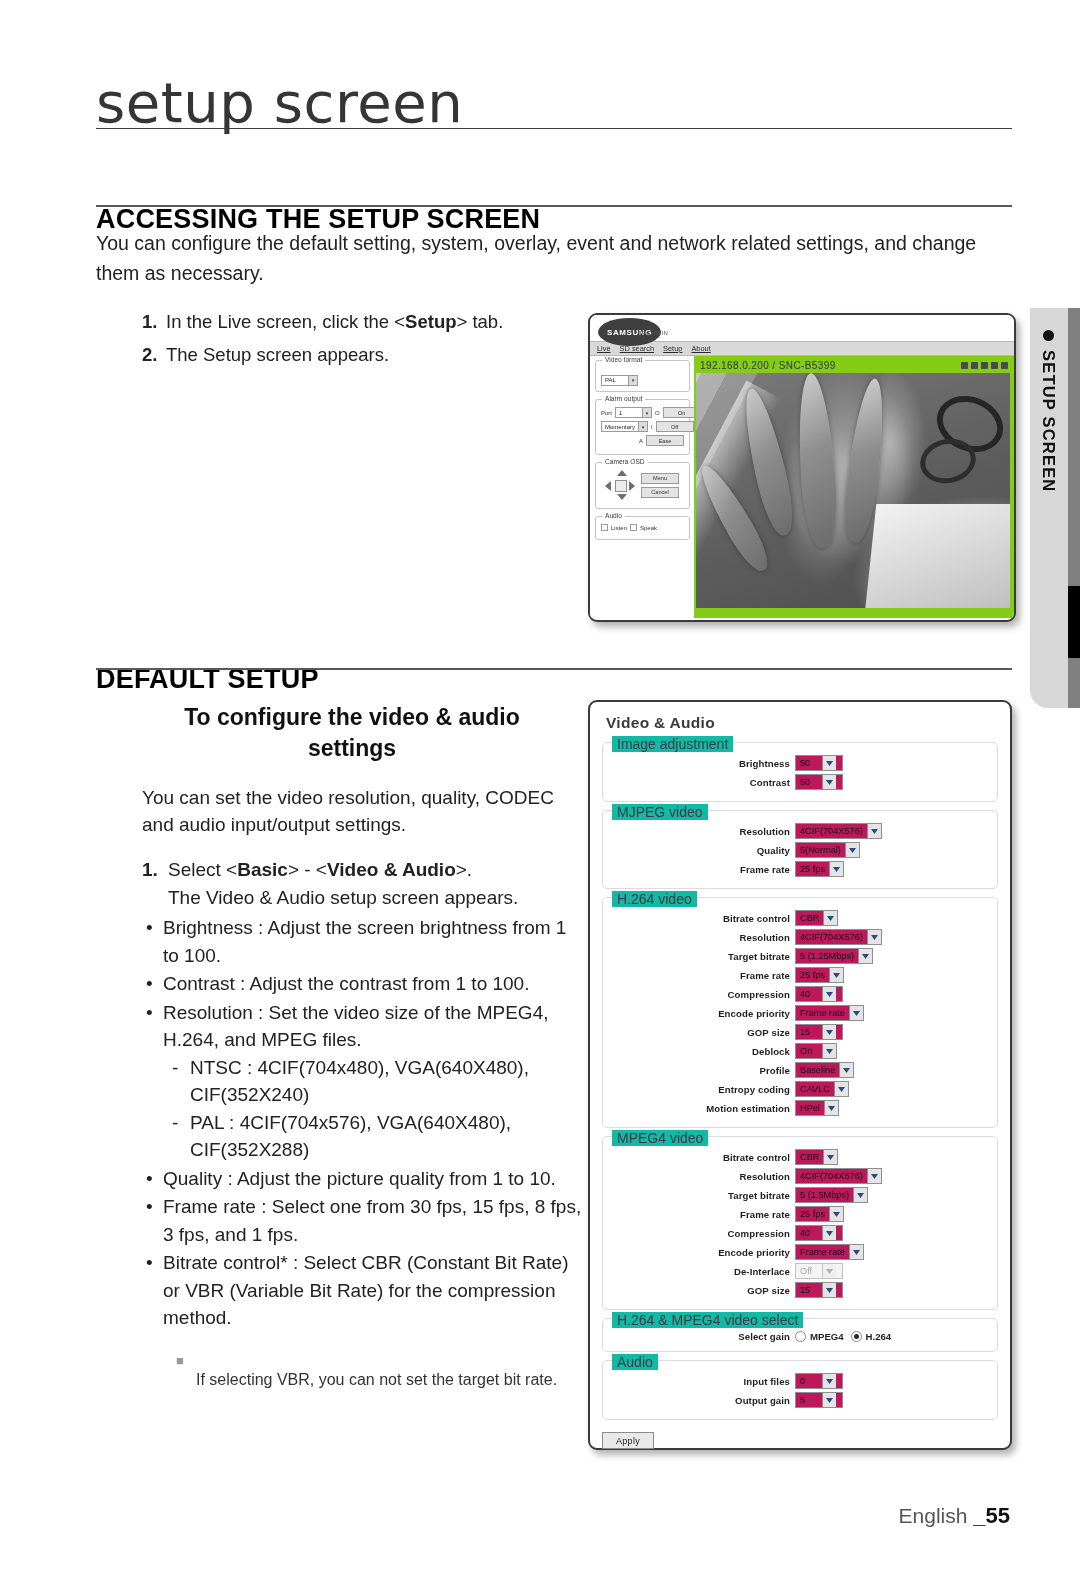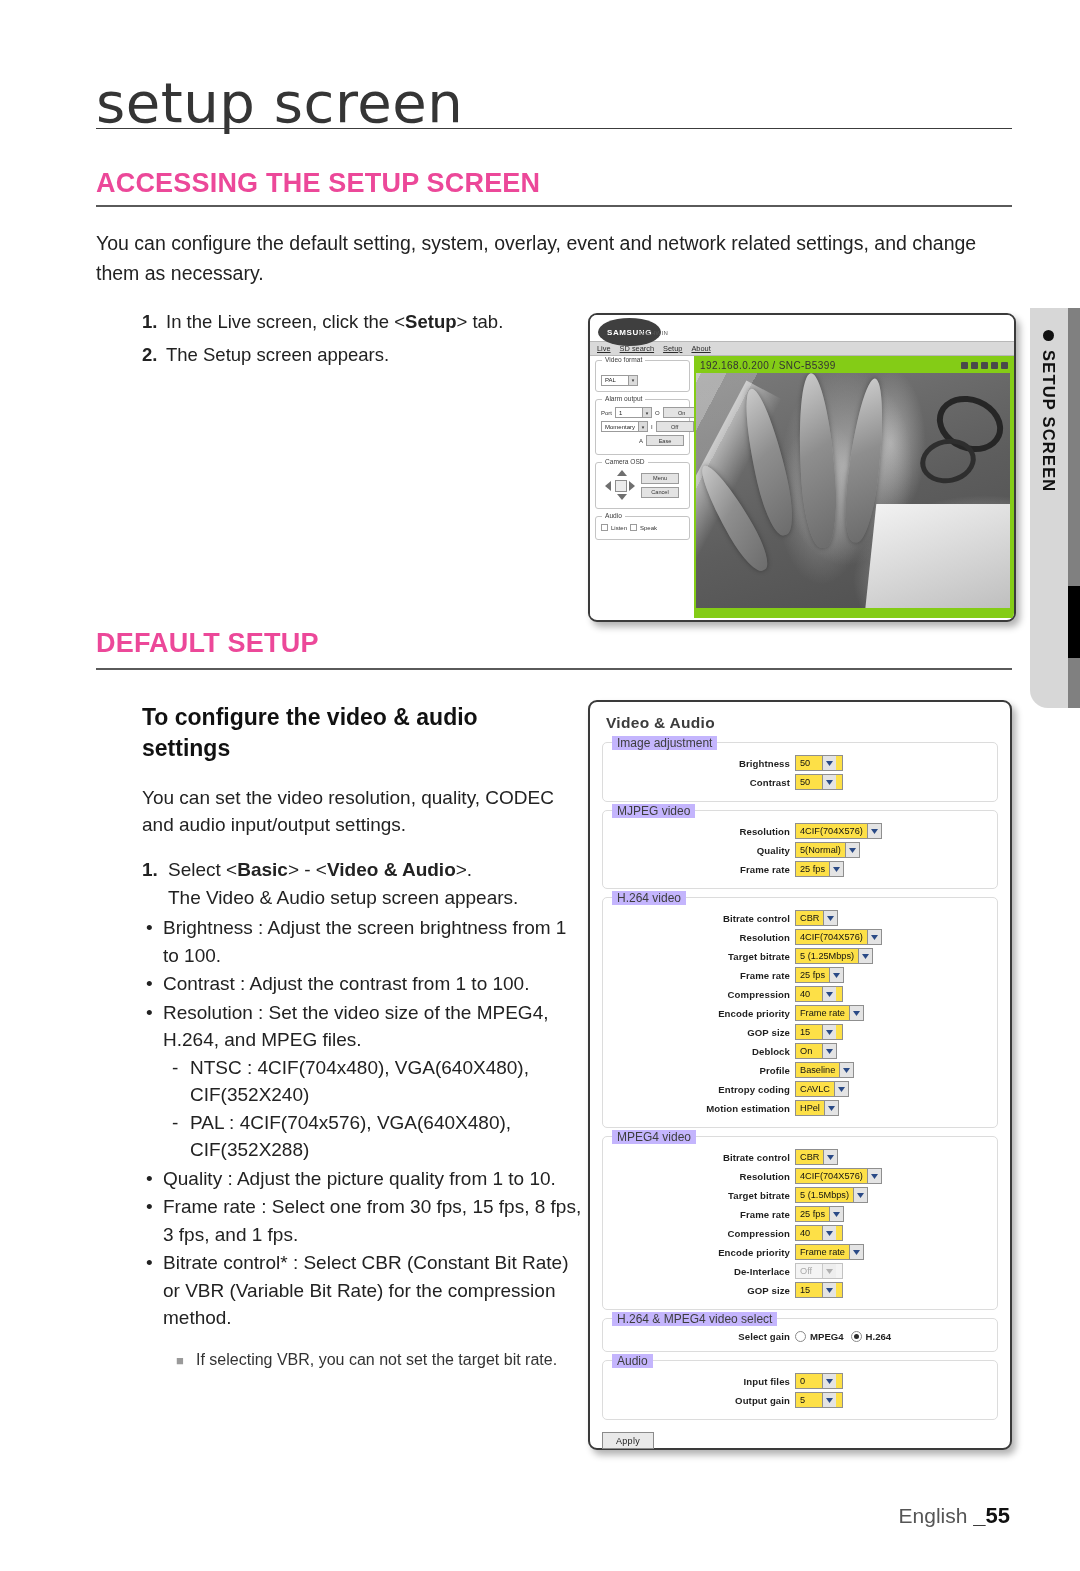--- a/index.html
+++ b/index.html
@@ -22,42 +22,43 @@
     transform:scaleX(1.02);transform-origin:left top;
     opacity:.95;
   }
   .runhead-rule{
     position:absolute;left:96px;top:128px;width:916px;height:1px;background:#3c3c3c;
   }
 
   
   .h1{
     position:absolute;font-size:27px;font-weight:bold;letter-spacing:.2px;
-    color:#ec4899;
+    color:#000000;
+    margin-top:36px;
   }
   .h1-rule{position:absolute;height:2px;background:#5a5a5a;}
 
   
   .intro{
     position:absolute;left:96px;top:228px;width:900px;
     font-size:19.5px;line-height:30px;color:#222;
   }
   .steps{
     position:absolute;left:142px;top:305px;width:440px;
     font-size:18.5px;line-height:33px;color:#222;
   }
   .steps .num{font-weight:bold;display:inline-block;width:24px;}
   .steps .row{display:flex;}
   .steps .row .bodytxt{flex:1;}
   b.kw{font-weight:bold;}
 
   
   .sub-h{
     position:absolute;left:142px;top:702px;width:420px;
-    font-size:23px;font-weight:bold;line-height:31px;color:#111;
+    font-size:23px;font-weight:bold;line-height:31px;color:#111;text-align:center;
   }
   .sub-p{
     position:absolute;left:142px;top:784px;width:430px;
     font-size:19px;line-height:27px;color:#222;
   }
   .list{
     position:absolute;left:142px;top:856px;width:440px;
     font-size:19px;line-height:27.5px;color:#222;
   }
   .list .li-num{display:flex;margin-top:0px;}
@@ -74,21 +75,21 @@
   .dash{display:flex;margin-left:30px;}
   .dash .dch{width:18px;flex:none;}
   .dash .dtxt{flex:1;}
   .note{
     display:flex;margin-top:16px;margin-left:34px;
     font-size:16px;line-height:23px;color:#333;
   }
   .note .sq{
     width:20px;flex:none;color:#9a9a9a;font-size:13px;line-height:25px;
   }
-  .note .ntxt{flex:1;}
+  .note .ntxt{flex:1;margin-top:20px;}
 
   
   .footer{
     position:absolute;right:70px;bottom:42px;
     font-size:21px;color:#555;
   }
   .footer b{color:#111;font-weight:bold;font-size:22px;}
 
   
   .tabwrap{position:absolute;right:0px;top:308px;width:50px;height:400px;}
@@ -232,35 +233,35 @@
   }
   .va-title{
     font-size:15.5px;font-weight:bold;color:#3c3c3c;letter-spacing:.3px;
     margin:2px 0 10px 4px;
   }
   .grp{
     position:relative;border:1px solid #dcdcdc;border-radius:5px;
     margin-bottom:8px;padding:12px 10px 8px 10px;
   }
   .grp > .glegend{
-    position:absolute;top:-7px;left:9px;background:#c4b5fd;padding:0 5px;
-    font-size:12px;color:#3d3d3d;white-space:nowrap;
+    position:absolute;top:-7px;left:9px;background:#14b8a6;padding:0 5px;
+    font-size:14px;color:#3d3d3d;white-space:nowrap;
   }
   .frow{
     display:flex;align-items:center;justify-content:flex-start;
     margin-bottom:3px;
   }
   .flabel{
     font-size:9.6px;color:#1f1f1f;font-weight:bold;text-align:right;
     width:182px;flex:none;padding-right:5px;box-sizing:border-box;
     letter-spacing:.1px;
   }
   .sel{
     display:inline-flex;align-items:stretch;height:14px;
-    border:1px solid #8f8f8f;background:#fde047;
+    border:1px solid #8f8f8f;background:#be185d;
     font-size:9.2px;color:#111;line-height:12px;
   }
   .sel .sv{
     padding:0 4px;display:flex;align-items:center;white-space:nowrap;
     min-width:18px;
   }
   .sel .sarrow{
     width:13px;flex:none;background:#e4e4e4;border-left:1px solid #8f8f8f;
     display:flex;align-items:center;justify-content:center;
   }

